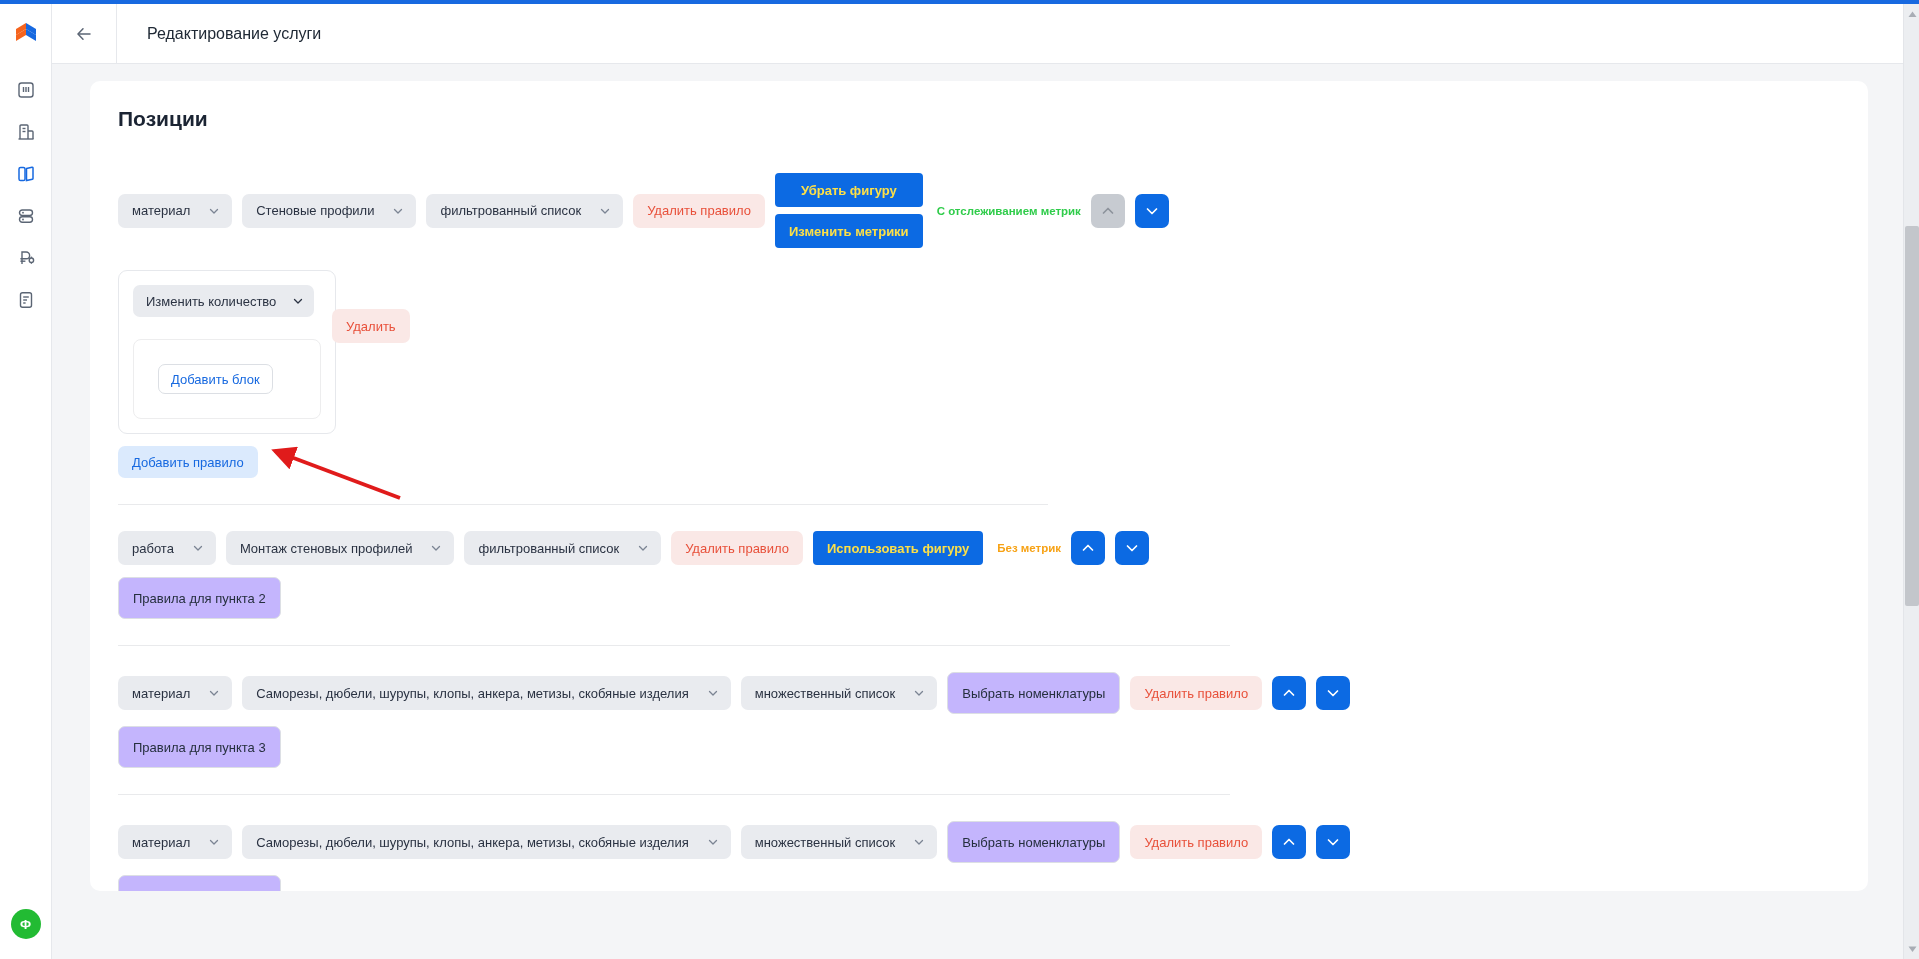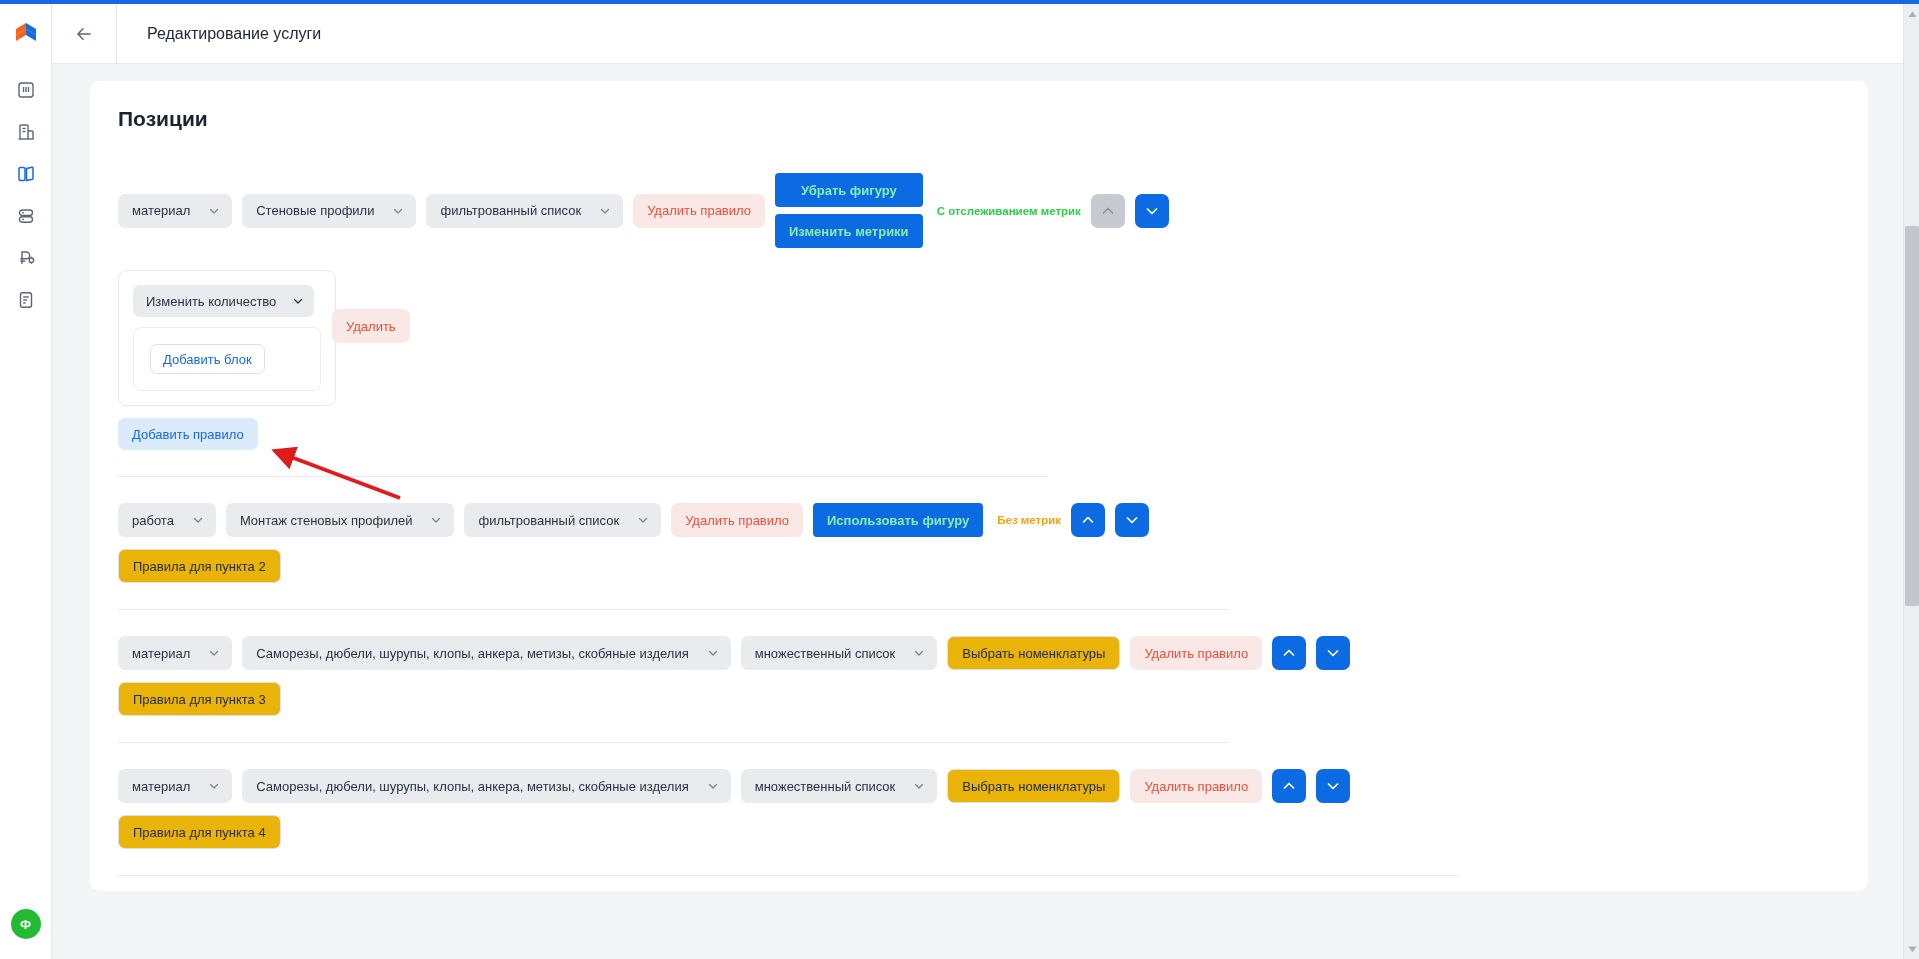--- a/index.html
+++ b/index.html
@@ -183,28 +183,28 @@
     color: #e8503a;
     cursor: pointer;
     white-space: nowrap;
   }
   .btn-primary {
     display: inline-flex; align-items: center; justify-content: center;
     height: 34px; padding: 0 14px;
     background: #0c6ae3;
     border: none; border-radius: 4px;
     font-size: 13px; font-weight: 700;
-    color: #86efac;
+    color: #fde047;
     cursor: pointer;
     white-space: nowrap;
   }
   .btn-white {
     display: inline-flex; align-items: center; justify-content: center;
-    height: 34px; padding: 0 14px;
-    background: #eab308;
+    height: 42px; padding: 0 14px;
+    background: #c4b5fd;
     border: 1px solid #dcdfe4;
     border-radius: 7px;
     font-size: 13px;
     color: #252f3e;
     cursor: pointer;
     white-space: nowrap;
   }
 
   .stack-btns {
     display: flex; flex-direction: column; gap: 7px;
@@ -242,24 +242,24 @@
     display: inline-flex; align-items: center; gap: 16px;
     height: 32px; padding: 0 10px 0 13px;
     background: #e9ebef;
     border-radius: 7px;
     font-size: 13px;
     color: #2a3242;
     cursor: pointer;
     white-space: nowrap;
   }
   .inner-block {
-    margin-top: 10px;
+    margin-top: 22px;
     border: 1px solid #ededee;
     border-radius: 8px;
-    padding: 16px;
+    padding: 24px;
   }
   .btn-link-outline {
     display: inline-flex; align-items: center; justify-content: center;
     height: 30px; padding: 0 12px;
     border: 1px solid #dcdfe4;
     border-radius: 7px;
     background: #ffffff;
     font-size: 13px;
     color: #1769e0;
     cursor: pointer;

